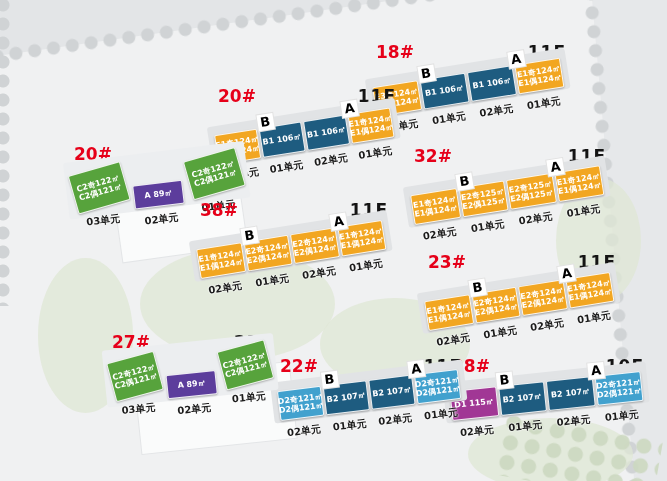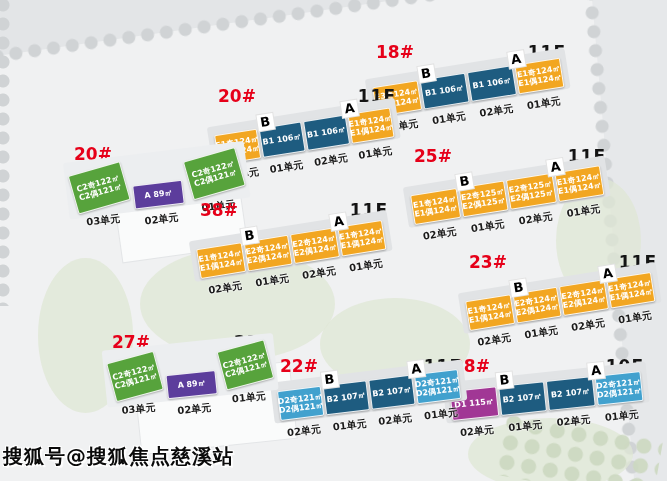--- a/index.html
+++ b/index.html
@@ -34,21 +34,21 @@
     background-image:radial-gradient(circle 7px at 10px 10px,#ccd8c0 7px,rgba(0,0,0,0) 8px);
     background-size:22px 20px;background-repeat:repeat;}
 
   
   .building{position:absolute;z-index:5;--rot:-9deg;}
   #b18{left:376px;top:44px;width:190px;}
   #b19{left:218px;top:88px;width:178px;}
   #b20{left:74px;top:146px;width:170px;--rot:-7deg;}
   #b21{left:414px;top:148px;width:192px;}
   #b22{left:200px;top:202px;width:188px;}
-  #b23{left:428px;top:254px;width:188px;margin-left:41px;}
+  #b23{left:428px;top:254px;width:188px;}
   #b25{left:452px;top:358px;width:192px;--rot:-6deg;}
   #b26{left:280px;top:358px;width:182px;--rot:-7deg;}
   #b27{left:112px;top:334px;width:160px;--rot:-6deg;}
 
   .bhead{display:flex;justify-content:space-between;gap:18px;font-size:17px;font-weight:bold;line-height:1;}
   .bnum{color:#E60019;}
   .bfloor{color:#141414;letter-spacing:1px;}
 
   .brow{position:relative;margin-top:30px;transform:rotate(var(--rot));transform-origin:0 50%;}
   #b18 .brow{margin-top:26px;}
@@ -202,21 +202,21 @@
               <div class="ln">C2奇122㎡</div>
               <div class="ln">C2偶121㎡</div>
             </div>
             <div class="unit">01单元</div>
           </div>
         </div>
       </div>
     </div>
   <div class="building" id="b21">
       <div class="bhead">
-        <span class="bnum">25#</span>
+        <span class="bnum">32#</span>
         <span class="bfloor">11F</span>
       </div>
       <div class="brow">
         <div class="footprint"></div>
         <div class="tab tab-0">B</div>
         <div class="tab tab-1">A</div>
         <div class="blocks">
           <div class="bw">
             <div class="blk c-yellow" style="background:#F2A621">
               <div class="ln">E1奇124㎡</div>
@@ -432,14 +432,13 @@
             <div class="blk c-green" style="background:#57A33C">
               <div class="ln">C2奇122㎡</div>
               <div class="ln">C2偶121㎡</div>
             </div>
             <div class="unit">01单元</div>
           </div>
         </div>
       </div>
     </div>
 
-  <div class="watermark">搜狐号@搜狐焦点慈溪站</div>
 </div>
 
 </body></html>

